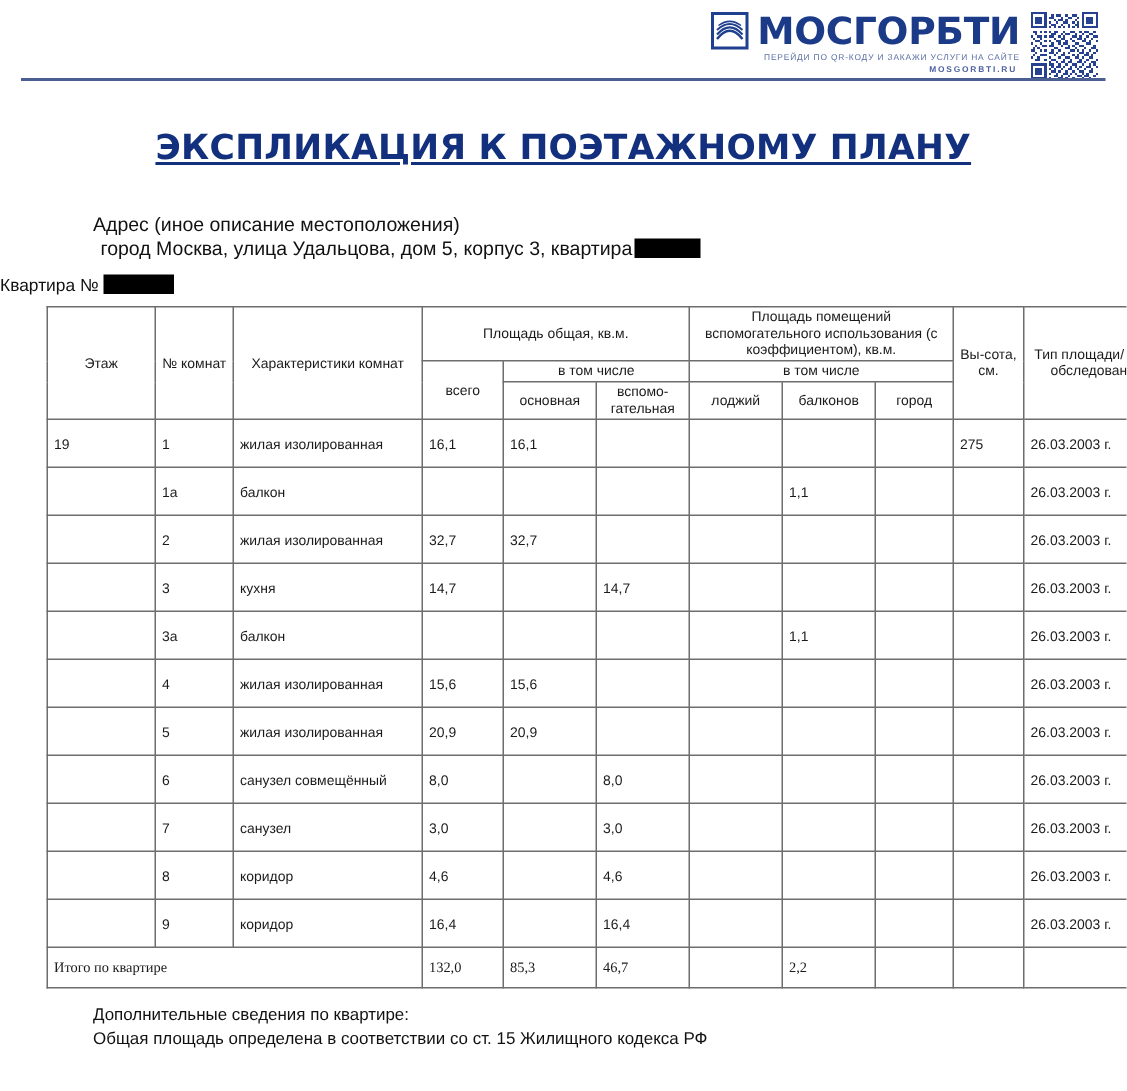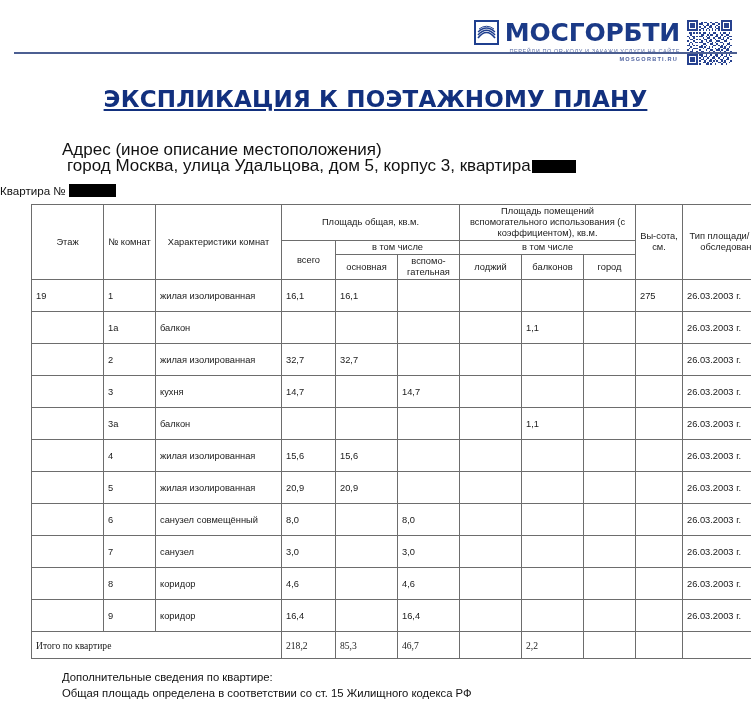--- a/index.html
+++ b/index.html
@@ -17,21 +17,21 @@
   }
 
   
   .masthead {
     position: relative;
     height: 56px;
   }
   .brand-block {
     position: absolute;
     right: 19px;
-    top: 20px;
+    top: 8px;
     display: flex;
     align-items: flex-start;
     gap: 7px;
   }
   .brand-left {
     display: flex;
     flex-direction: column;
     align-items: flex-end;
   }
   .brand-row {
@@ -97,21 +97,21 @@
     font-size: 23px;
     letter-spacing: 0.2px;
     color: #12307e;
     text-decoration: underline;
   }
 
   
   .addr {
     margin-left: 62px;
     margin-top: 30px;
-    font-size: 17px;
+    font-size: 13px;
     line-height: 16px;
   }
   .addr-line2 { padding-left: 5px; }
   .redact {
     display: inline-block;
     background: #000000;
     vertical-align: -2px;
   }
   .redact-addr { width: 44px; height: 13px; margin-left: 1px; }
   .redact-flat { width: 47px; height: 13px; margin-left: 3px; }
@@ -602,21 +602,21 @@
           <td class="val"></td>
           <td class="val">16,4</td>
           <td class="val"></td>
           <td class="val"></td>
           <td class="val"></td>
           <td class="val"></td>
           <td class="date">26.03.2003 г.</td>
         </tr>
         <tr class="total">
           <td colspan="3" class="total-label">Итого по квартире</td>
-          <td class="val">218,2</td>
+          <td class="val">132,0</td>
           <td class="val">85,3</td>
           <td class="val">46,7</td>
           <td class="val"></td>
           <td class="val">2,2</td>
           <td class="val"></td>
           <td class="val"></td>
           <td class="val"></td>
         </tr>
       </tbody>
   </table>

